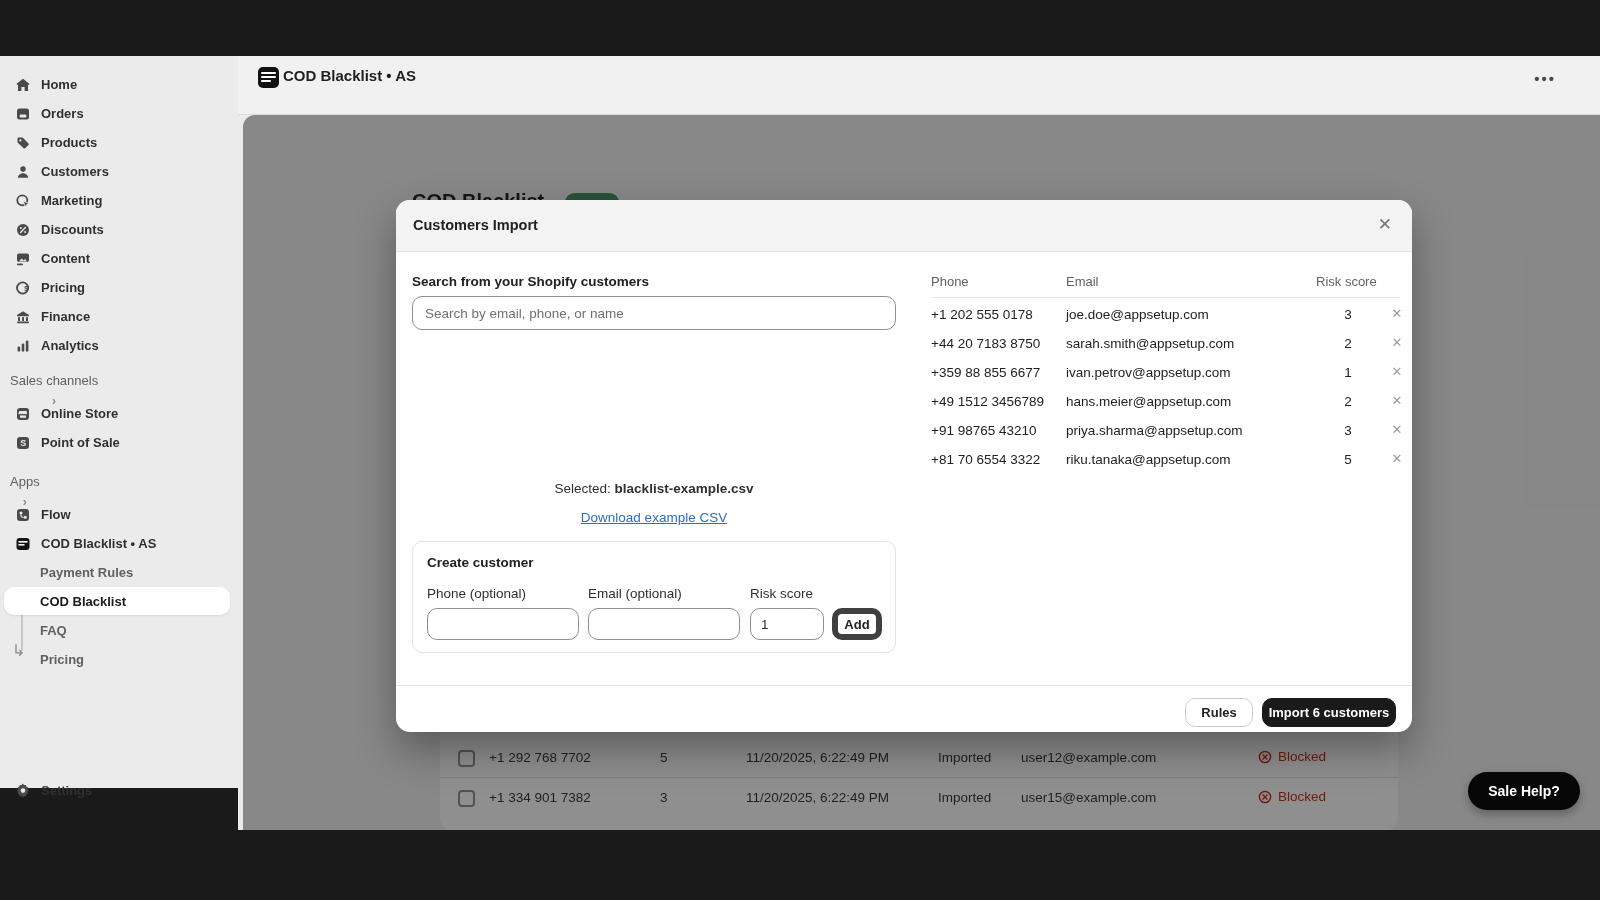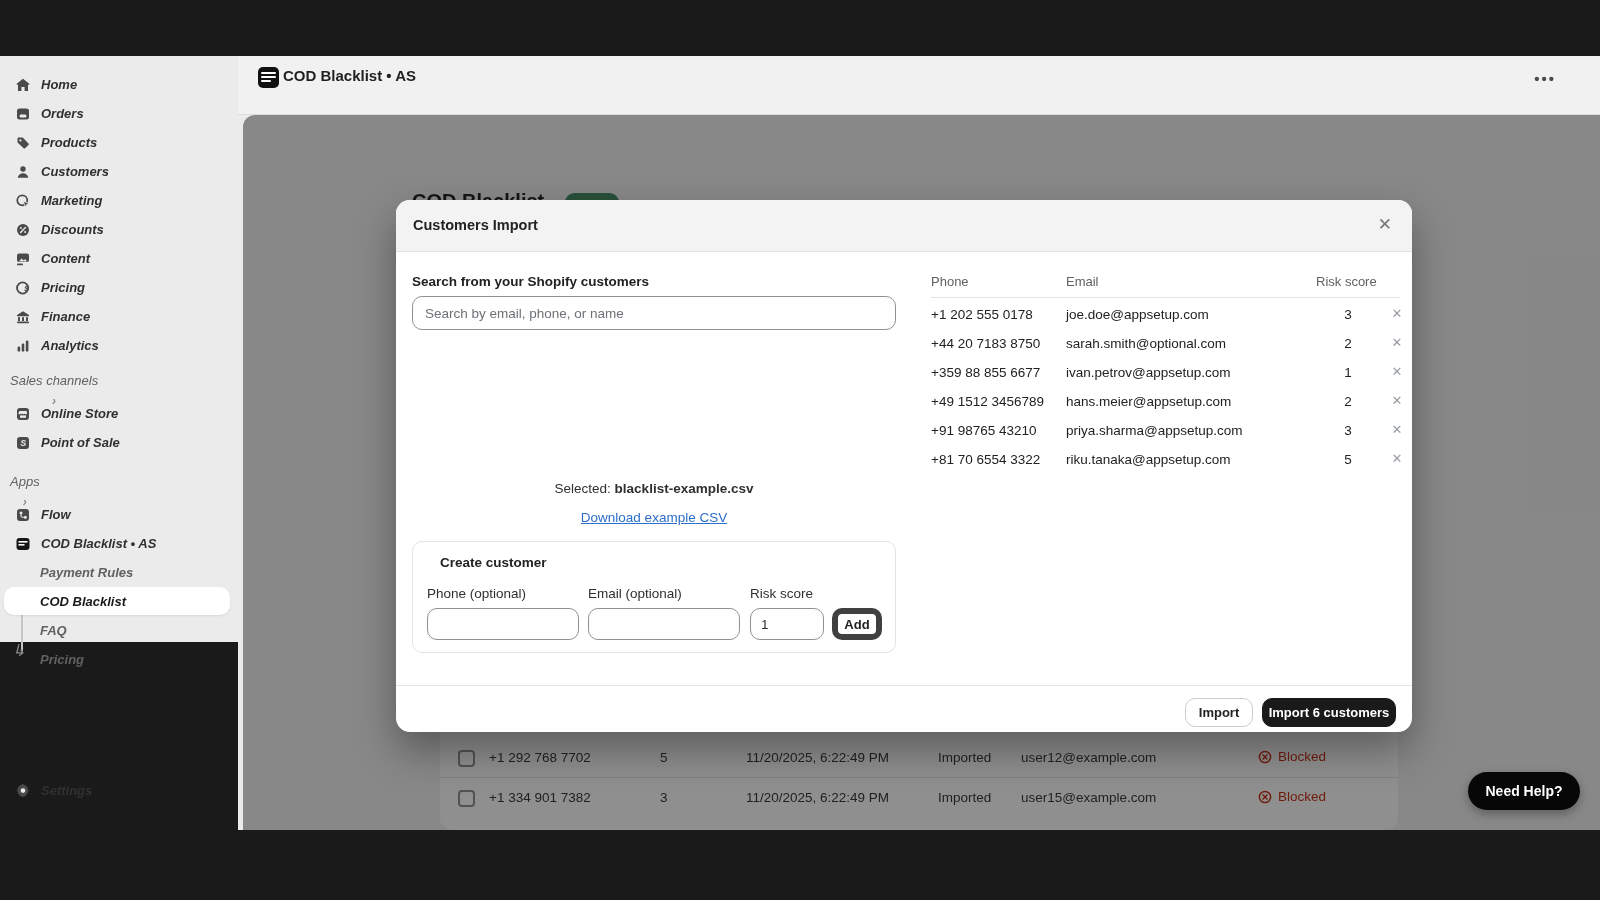--- a/index.html
+++ b/index.html
@@ -3,21 +3,21 @@
 <meta charset="utf-8">
 <style>
   * { margin:0; padding:0; box-sizing:border-box; }
   html,body { width:1600px; height:900px; overflow:hidden; }
   body { font-family:"Liberation Sans", sans-serif; background:#1a1a1a; position:relative; }
 
   .topbar { position:absolute; left:0; top:0; width:1600px; height:56px; background:#1a1a1a; }
   .bottombar { position:absolute; left:0; top:830px; width:1600px; height:70px; background:#1a1a1a; }
 
   
-  .sidebar { position:absolute; left:0; top:56px; width:238px; height:586px; background:#ebebeb;font-style:italic; }
+  .sidebar { position:absolute; left:0; top:56px; width:238px; height:732px; background:#ebebeb; }
   .nav-item { position:absolute; left:4px; width:226px; height:29px; display:flex; align-items:center; gap:10px; padding-left:10px; border-radius:10px; color:#303030; font-size:13px; font-weight:700; cursor:pointer; }
   .nav-item .ic { width:17px; height:17px; display:flex; align-items:center; justify-content:center; flex:0 0 17px; }
   .nav-item svg { display:block; }
   .nav-heading { position:absolute; left:10px; height:22px; display:flex; align-items:center; gap:6px; color:#616161; font-size:13px; font-weight:500; cursor:pointer;flex-direction:column; }
   .nav-heading .chev { color:#8a8a8a; font-size:12px; font-weight:700; }
   .sub-item { position:absolute; left:4px; width:226px; height:28px; display:flex; align-items:center; padding-left:36px; color:#616161; font-size:13px; font-weight:600; border-radius:10px; cursor:pointer; }
   .sub-item.active { background:#ffffff; color:#1a1a1a; font-weight:700; box-shadow:0 1px 2px rgba(0,0,0,.08); padding-left:36px; }
   .tree-line { position:absolute; left:21px; top:553px; width:2px; height:42px; background:#c6c6c6; border-radius:1px; }
   .tree-arrow { position:absolute; left:12px; top:587px; color:#8a8a8a; font-size:16px; line-height:16px; }
 
@@ -55,21 +55,21 @@
 
   .dropzone { position:absolute; left:16px; top:146px; width:484px; height:124px; border:2px dashed #c6c6c6; border-radius:10px; }
   .choose-btn { position:absolute; left:50%; transform:translateX(-50%); top:34px; height:30px; padding:0 15px; background:#fff; border:1px solid #b9bdc1; border-radius:10px; font-size:13px; font-weight:700; color:#202223; cursor:pointer; font-family:"Liberation Sans",sans-serif; }
   .drop-hint { position:absolute; left:0; right:0; top:79px; text-align:center; font-size:13px; color:#616161; }
 
   .selected-line { position:absolute; left:16px; top:281px; width:484px; text-align:center; font-size:13.5px; color:#303030; }
   .selected-line b { font-weight:700; }
   .dl-link { position:absolute; left:16px; top:310px; width:484px; text-align:center; font-size:13.5px; color:#2c6ecb; text-decoration:underline; cursor:pointer; }
 
   .create-card { position:absolute; left:16px; top:341px; width:484px; height:112px; border:1px solid #e1e3e5; border-radius:10px; background:#fff; }
-  .cc-title { position:absolute; left:27px; top:13px; }
+  .cc-title { position:absolute; left:14px; top:13px; }
   .cc-label { position:absolute; top:44px; font-size:13.5px; color:#303030; }
   .cc-input { position:absolute; top:66px; height:32px; border:1px solid #8c9196; border-radius:10px; background:#fff; padding:0 10px; font-size:13.5px; font-family:"Liberation Sans",sans-serif; color:#303030; }
   .add-btn { position:absolute; left:419px; top:66px; width:50px; height:32px; background:#fff; border:6px solid #404040; border-radius:10px; font-size:13px; font-weight:700; color:#202223; cursor:pointer; font-family:"Liberation Sans",sans-serif; }
 
   .m-table { position:absolute; left:535px; top:0; width:475px; }
   .mt-head { position:absolute; top:74px; font-size:13px; color:#616161; }
   .mt-rule { position:absolute; left:0; right:6px; top:97px; border-top:1px solid #e3e3e5; }
   .mt-row { position:absolute; left:0; width:475px; height:29px; }
   .mt-cell { position:absolute; top:7px; font-size:13.5px; color:#202223; }
   .mt-score { left:402px; width:30px; text-align:center; }
@@ -349,21 +349,21 @@
     <div class="mt-rule"></div>
 
     <div class="mt-row" style="top:100px">
       <div class="mt-cell" style="left:0">+1 202 555 0178</div>
       <div class="mt-cell" style="left:135px">joe.doe@appsetup.com</div>
       <div class="mt-cell mt-score">3</div>
       <div class="mt-x">✕</div>
     </div>
     <div class="mt-row" style="top:129px">
       <div class="mt-cell" style="left:0">+44 20 7183 8750</div>
-      <div class="mt-cell" style="left:135px">sarah.smith@optional.com</div>
+      <div class="mt-cell" style="left:135px">sarah.smith@appsetup.com</div>
       <div class="mt-cell mt-score">2</div>
       <div class="mt-x">✕</div>
     </div>
     <div class="mt-row" style="top:158px">
       <div class="mt-cell" style="left:0">+359 88 855 6677</div>
       <div class="mt-cell" style="left:135px">ivan.petrov@appsetup.com</div>
       <div class="mt-cell mt-score">1</div>
       <div class="mt-x">✕</div>
     </div>
     <div class="mt-row" style="top:187px">
@@ -380,17 +380,17 @@
     </div>
     <div class="mt-row" style="top:245px">
       <div class="mt-cell" style="left:0">+81 70 6554 3322</div>
       <div class="mt-cell" style="left:135px">riku.tanaka@appsetup.com</div>
       <div class="mt-cell mt-score">5</div>
       <div class="mt-x">✕</div>
     </div>
   </div>
 
   <div class="m-footline"></div>
-  <button class="cancel-btn">Import</button>
+  <button class="cancel-btn">Rules</button>
   <button class="import-btn">Import 6 customers</button>
 </div>
 
-<div class="need-help">Need Help?</div>
+<div class="need-help">Sale Help?</div>
 
 </body></html>

